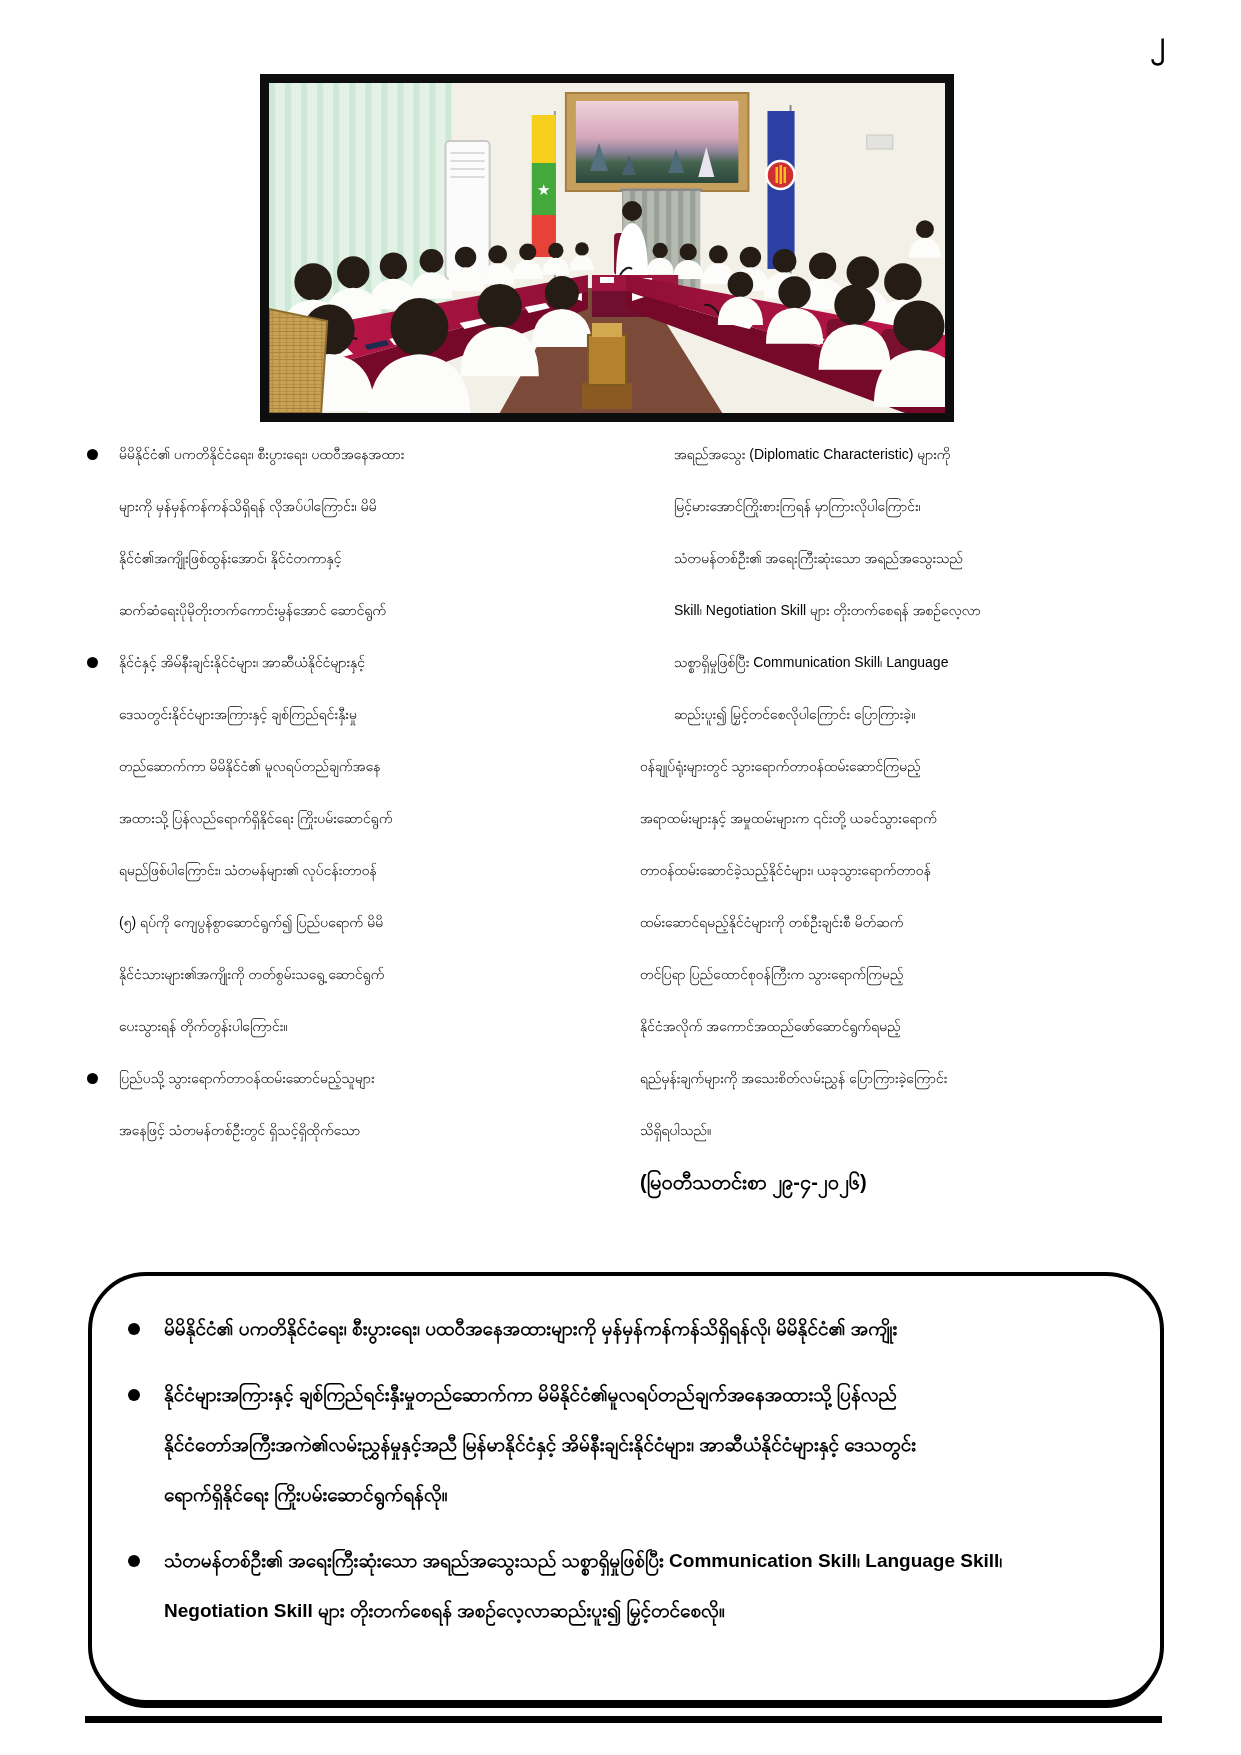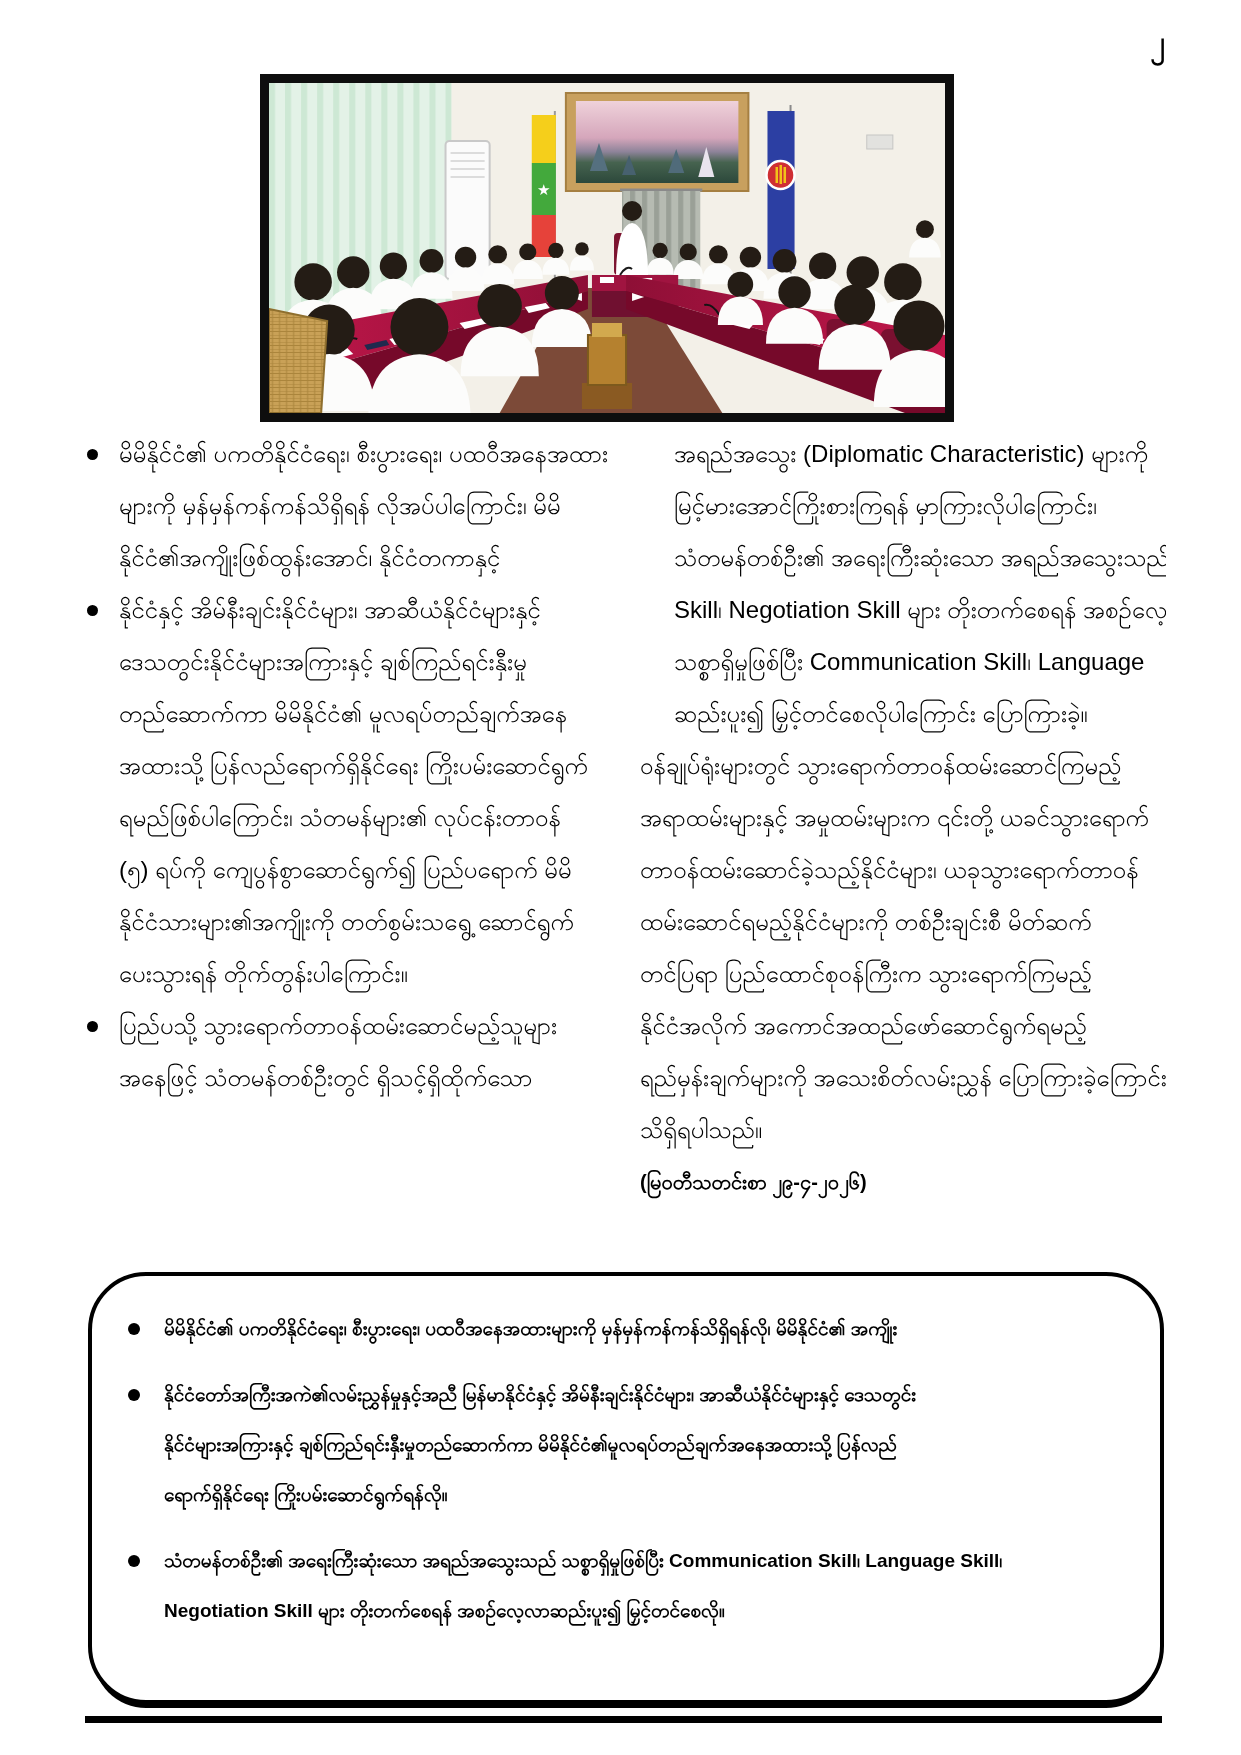--- a/index.html
+++ b/index.html
@@ -15,21 +15,21 @@
   
   .photo {
     position:absolute; left:260px; top:74px; width:694px; height:348px;
     border:9px solid #0e0e0e; box-sizing:border-box; background:#f3f0e8;
   }
   .photo svg { display:block; width:100%; height:100%; }
   
   .colL { position:absolute; left:85px;  top:428px; width:540px; }
   .colR { position:absolute; left:640px; top:428px; width:526px; }
   .ln {
-    height:52px; line-height:52px; font-size:24px;
+    height:52px; line-height:52px; font-size:14px;
     white-space:nowrap; overflow:hidden;
   }
   .bullet { position:relative; padding-left:34px; }
   .bullet .dot {
     position:absolute; left:2px; top:21px; width:11px; height:11px;
     background:#000; border-radius:50%;
   }
   .cont { padding-left:34px; }
   .para .ln.first { text-indent:56px; }
   .citation {
@@ -235,20 +235,21 @@
       </g>
     </svg>
   </div>
 
   <div class="colL">
     <div class="bullet">
       <span class="dot"></span>
       <div class="ln">မိမိနိုင်ငံ၏ ပကတိနိုင်ငံရေး၊ စီးပွားရေး၊ ပထဝီအနေအထား</div>
       <div class="ln">များကို မှန်မှန်ကန်ကန်သိရှိရန် လိုအပ်ပါကြောင်း၊ မိမိ</div>
       <div class="ln">နိုင်ငံ၏အကျိုးဖြစ်ထွန်းအောင်၊ နိုင်ငံတကာနှင့်</div>
+      <div class="ln">ဆက်ဆံရေးပိုမိုတိုးတက်ကောင်းမွန်အောင် ဆောင်ရွက်</div>
     </div>
     <div class="bullet">
       <span class="dot"></span>
       <div class="ln">နိုင်ငံနှင့် အိမ်နီးချင်းနိုင်ငံများ၊ အာဆီယံနိုင်ငံများနှင့်</div>
       <div class="ln">ဒေသတွင်းနိုင်ငံများအကြားနှင့် ချစ်ကြည်ရင်းနှီးမှု</div>
       <div class="ln">တည်ဆောက်ကာ မိမိနိုင်ငံ၏ မူလရပ်တည်ချက်အနေ</div>
       <div class="ln">အထားသို့ ပြန်လည်ရောက်ရှိနိုင်ရေး ကြိုးပမ်းဆောင်ရွက်</div>
       <div class="ln">ရမည်ဖြစ်ပါကြောင်း၊ သံတမန်များ၏ လုပ်ငန်းတာဝန်</div>
       <div class="ln">(၅) ရပ်ကို ကျေပွန်စွာဆောင်ရွက်၍ ပြည်ပရောက် မိမိ</div>
       <div class="ln">နိုင်ငံသားများ၏အကျိုးကို တတ်စွမ်းသရွေ့ ဆောင်ရွက်</div>
@@ -283,22 +284,22 @@
     <div class="citation">(မြဝတီသတင်းစာ ၂၉-၄-၂၀၂၆)</div>
   </div>
 
   <div class="sumbox">
     <div class="bullet">
       <span class="dot"></span>
       <div class="ln">မိမိနိုင်ငံ၏ ပကတိနိုင်ငံရေး၊ စီးပွားရေး၊ ပထဝီအနေအထားများကို မှန်မှန်ကန်ကန်သိရှိရန်လို၊ မိမိနိုင်ငံ၏ အကျိုး</div>
     </div>
     <div class="bullet">
       <span class="dot"></span>
+      <div class="ln">နိုင်ငံများအကြားနှင့် ချစ်ကြည်ရင်းနှီးမှုတည်ဆောက်ကာ မိမိနိုင်ငံ၏မူလရပ်တည်ချက်အနေအထားသို့ ပြန်လည်</div>
       <div class="ln">နိုင်ငံတော်အကြီးအကဲ၏လမ်းညွှန်မှုနှင့်အညီ မြန်မာနိုင်ငံနှင့် အိမ်နီးချင်းနိုင်ငံများ၊ အာဆီယံနိုင်ငံများနှင့် ဒေသတွင်း</div>
-      <div class="ln">နိုင်ငံများအကြားနှင့် ချစ်ကြည်ရင်းနှီးမှုတည်ဆောက်ကာ မိမိနိုင်ငံ၏မူလရပ်တည်ချက်အနေအထားသို့ ပြန်လည်</div>
       <div class="ln">ရောက်ရှိနိုင်ရေး ကြိုးပမ်းဆောင်ရွက်ရန်လို။</div>
     </div>
     <div class="bullet">
       <span class="dot"></span>
       <div class="ln">သံတမန်တစ်ဦး၏ အရေးကြီးဆုံးသော အရည်အသွေးသည် သစ္စာရှိမှုဖြစ်ပြီး Communication Skill၊ Language Skill၊</div>
       <div class="ln">Negotiation Skill များ တိုးတက်စေရန် အစဉ်လေ့လာဆည်းပူး၍ မြှင့်တင်စေလို။</div>
     </div>
   </div>
 
   <div class="botrule"></div>

